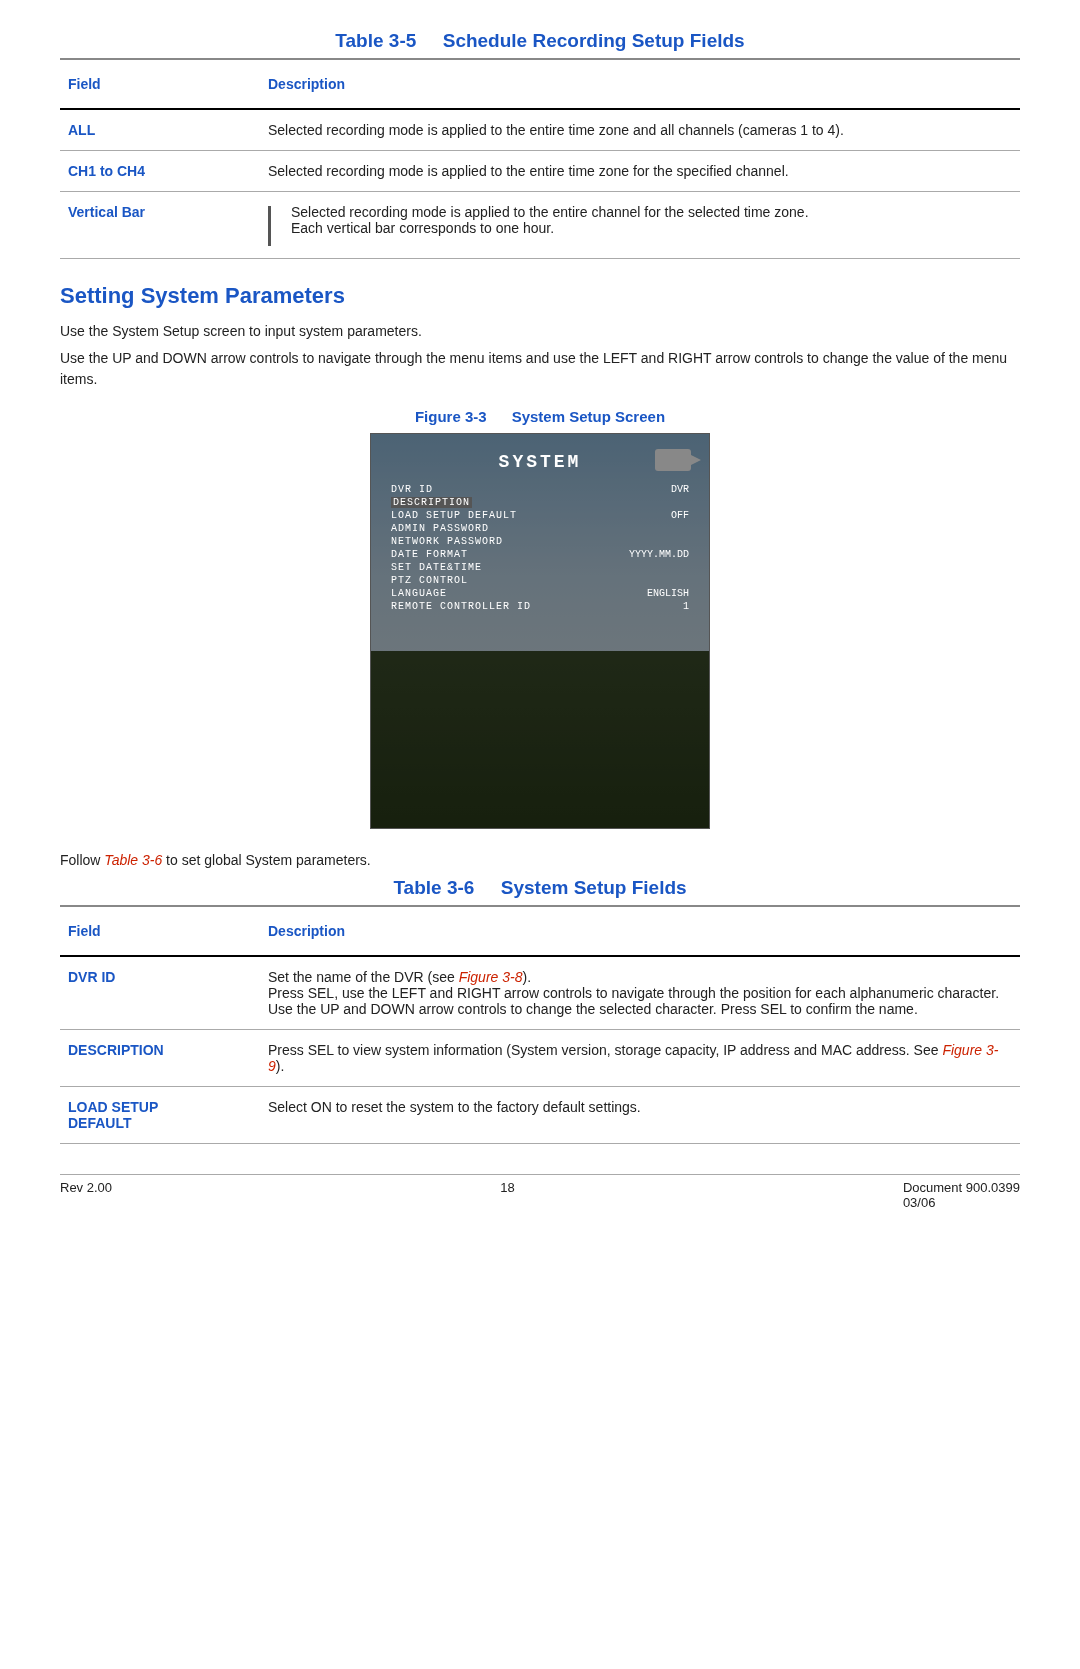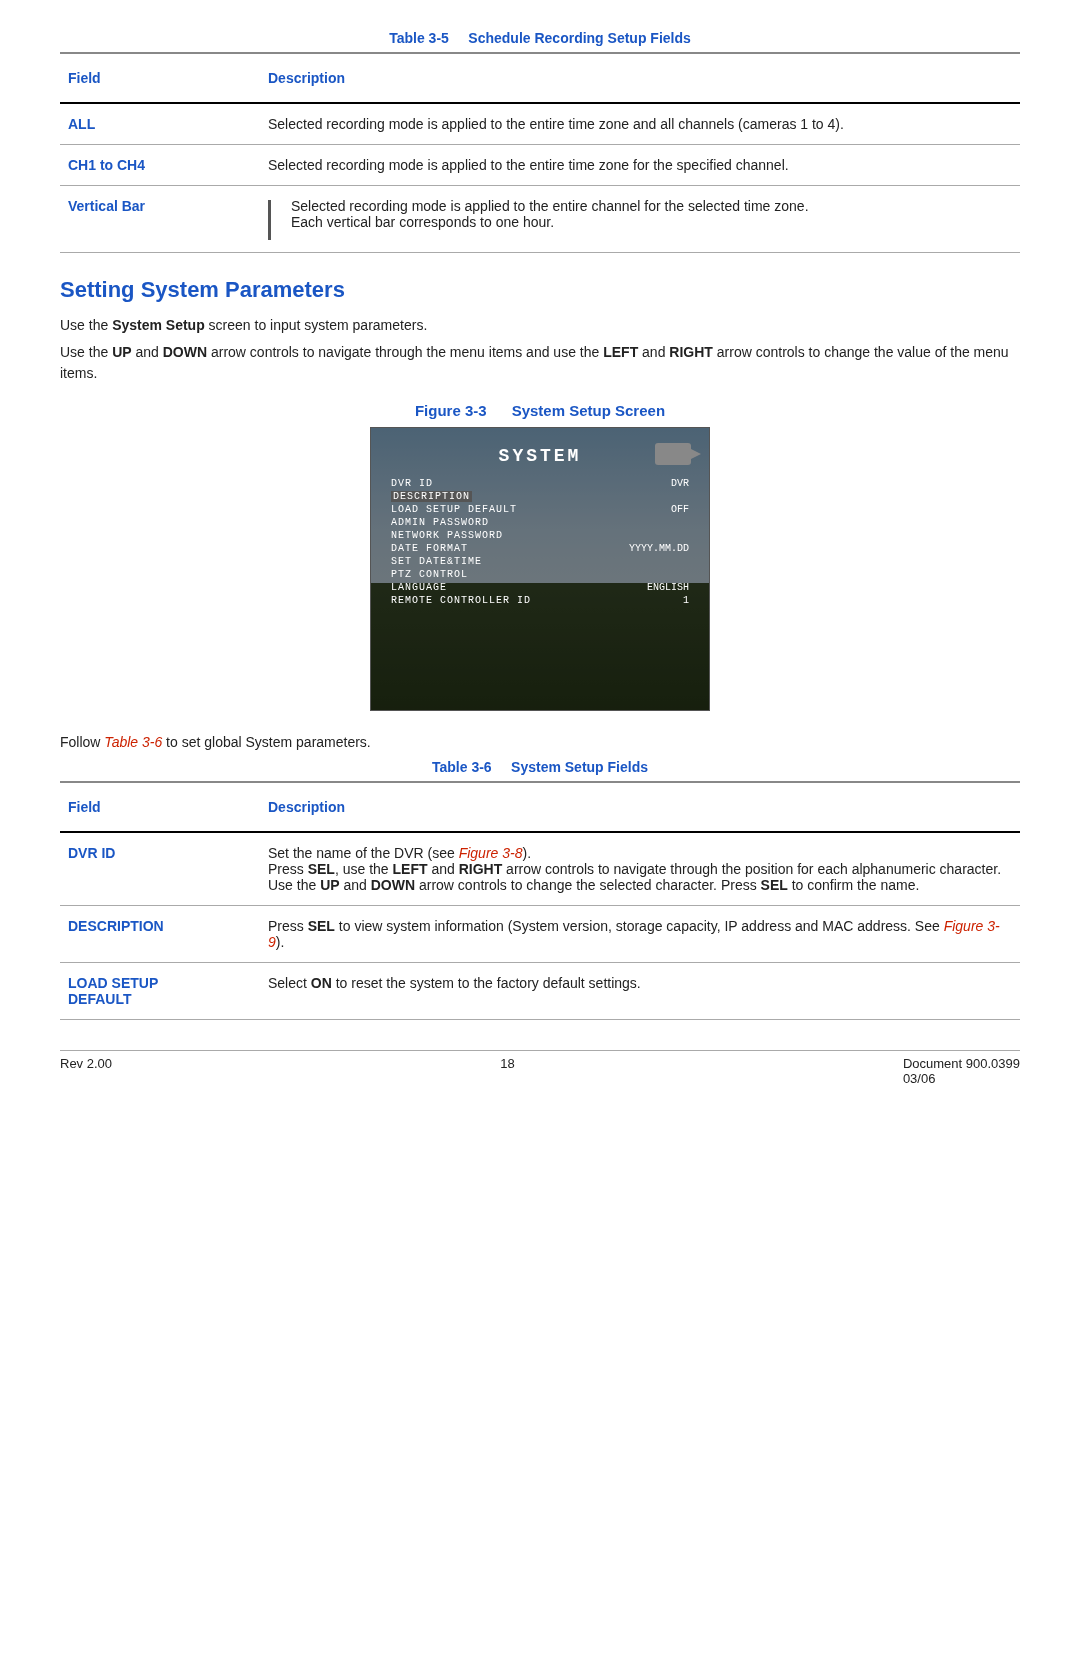--- a/index.html
+++ b/index.html
@@ -15,21 +15,21 @@
 
     
     .table-container {
       width: 100%;
       margin-bottom: 24px;
     }
     .table-title {
       text-align: center;
       color: #1a56c4;
       font-weight: bold;
-      font-size: 14px;
+      font-size: 19px;
       margin-bottom: 6px;
     }
     table {
       width: 100%;
       border-collapse: collapse;
     }
     table thead tr th {
       border-top: 2px solid #888;
       border-bottom: 2px solid #000;
       padding: 16px 8px;
@@ -45,21 +45,21 @@
       font-size: 14px;
       color: #222;
     }
     table tbody tr td:first-child {
       color: #1a56c4;
       font-weight: bold;
       white-space: nowrap;
       width: 200px;
     }
     .text-bold {
-      font-weight: bold;
+      font-weight: normal;
     }
 
     
     .section-heading {
       color: #1a56c4;
       font-size: 22px;
       font-weight: bold;
       margin-bottom: 12px;
       margin-top: 10px;
       border-bottom: none;
@@ -80,21 +80,21 @@
     }
     .figure-title {
       color: #1a56c4;
       font-weight: bold;
       font-size: 15px;
       margin-bottom: 8px;
       text-align: center;
     }
     .figure-image {
       width: 340px;
-      height: 284px;
+      height: 396px;
       background: #2a2a2a;
       display: inline-block;
       position: relative;
       overflow: hidden;
       border: 1px solid #555;
     }
     .figure-image .sky {
       position: absolute;
       top: 0; left: 0; right: 0;
       height: 60%;

